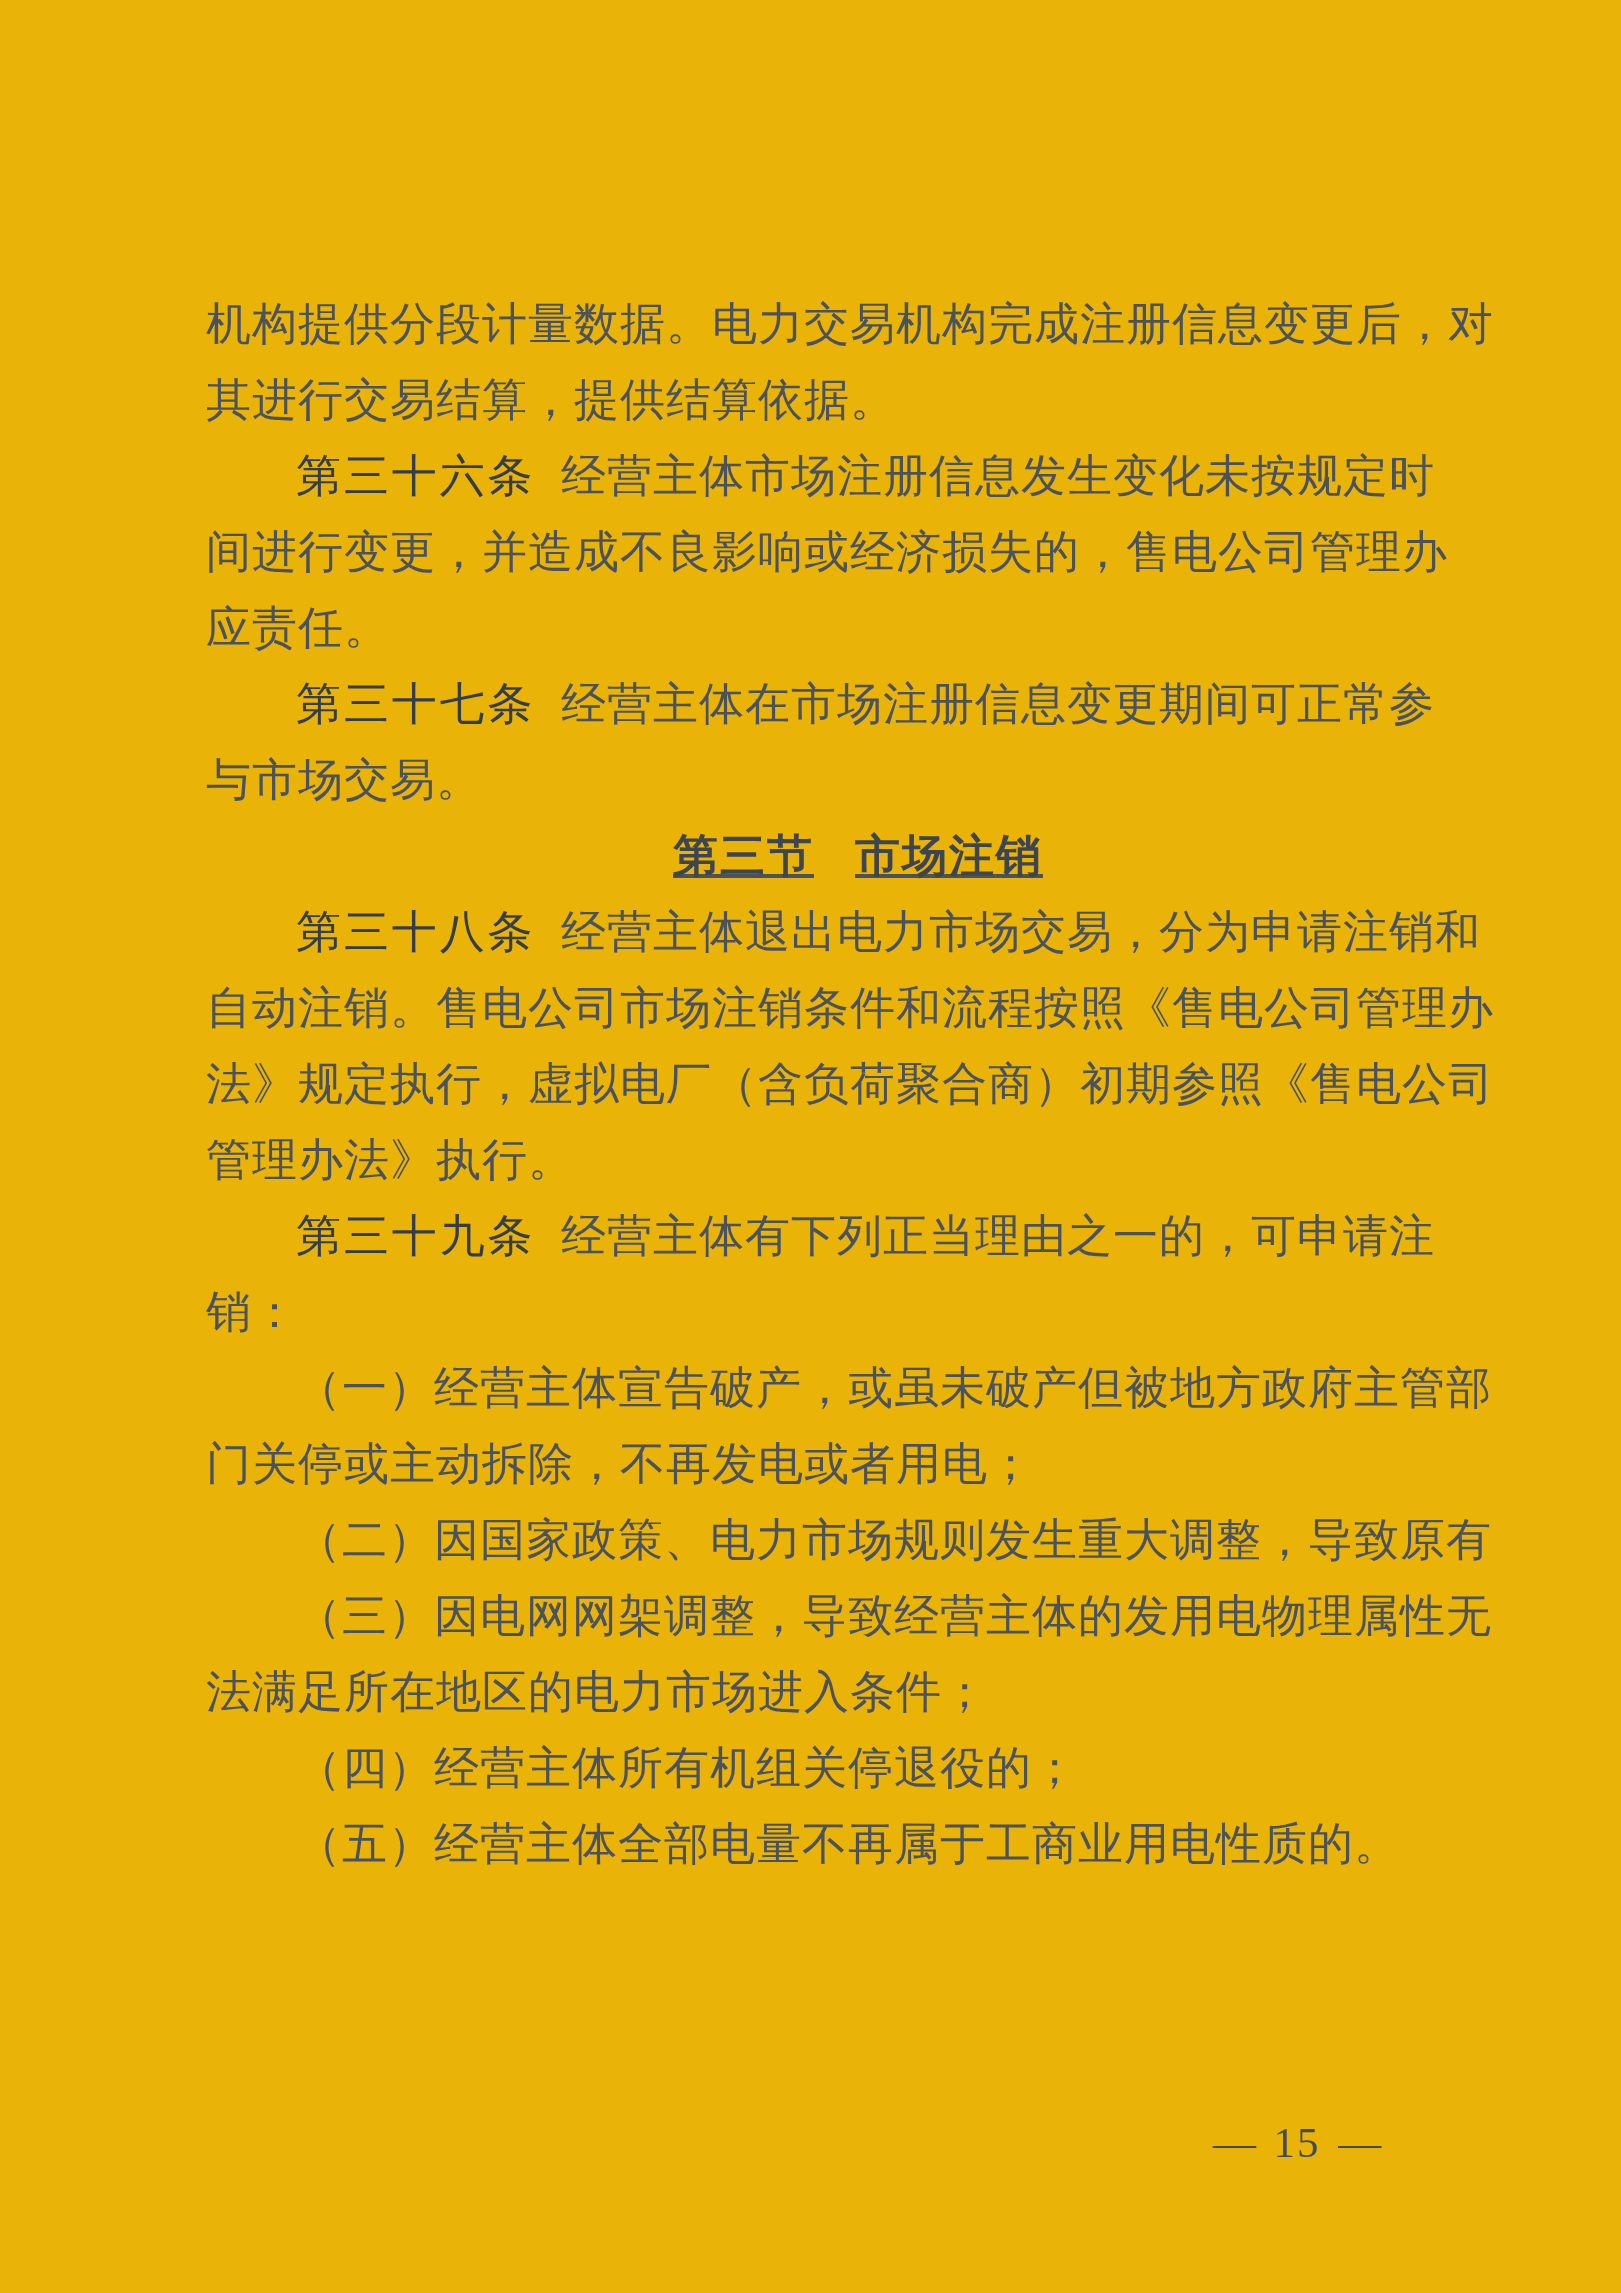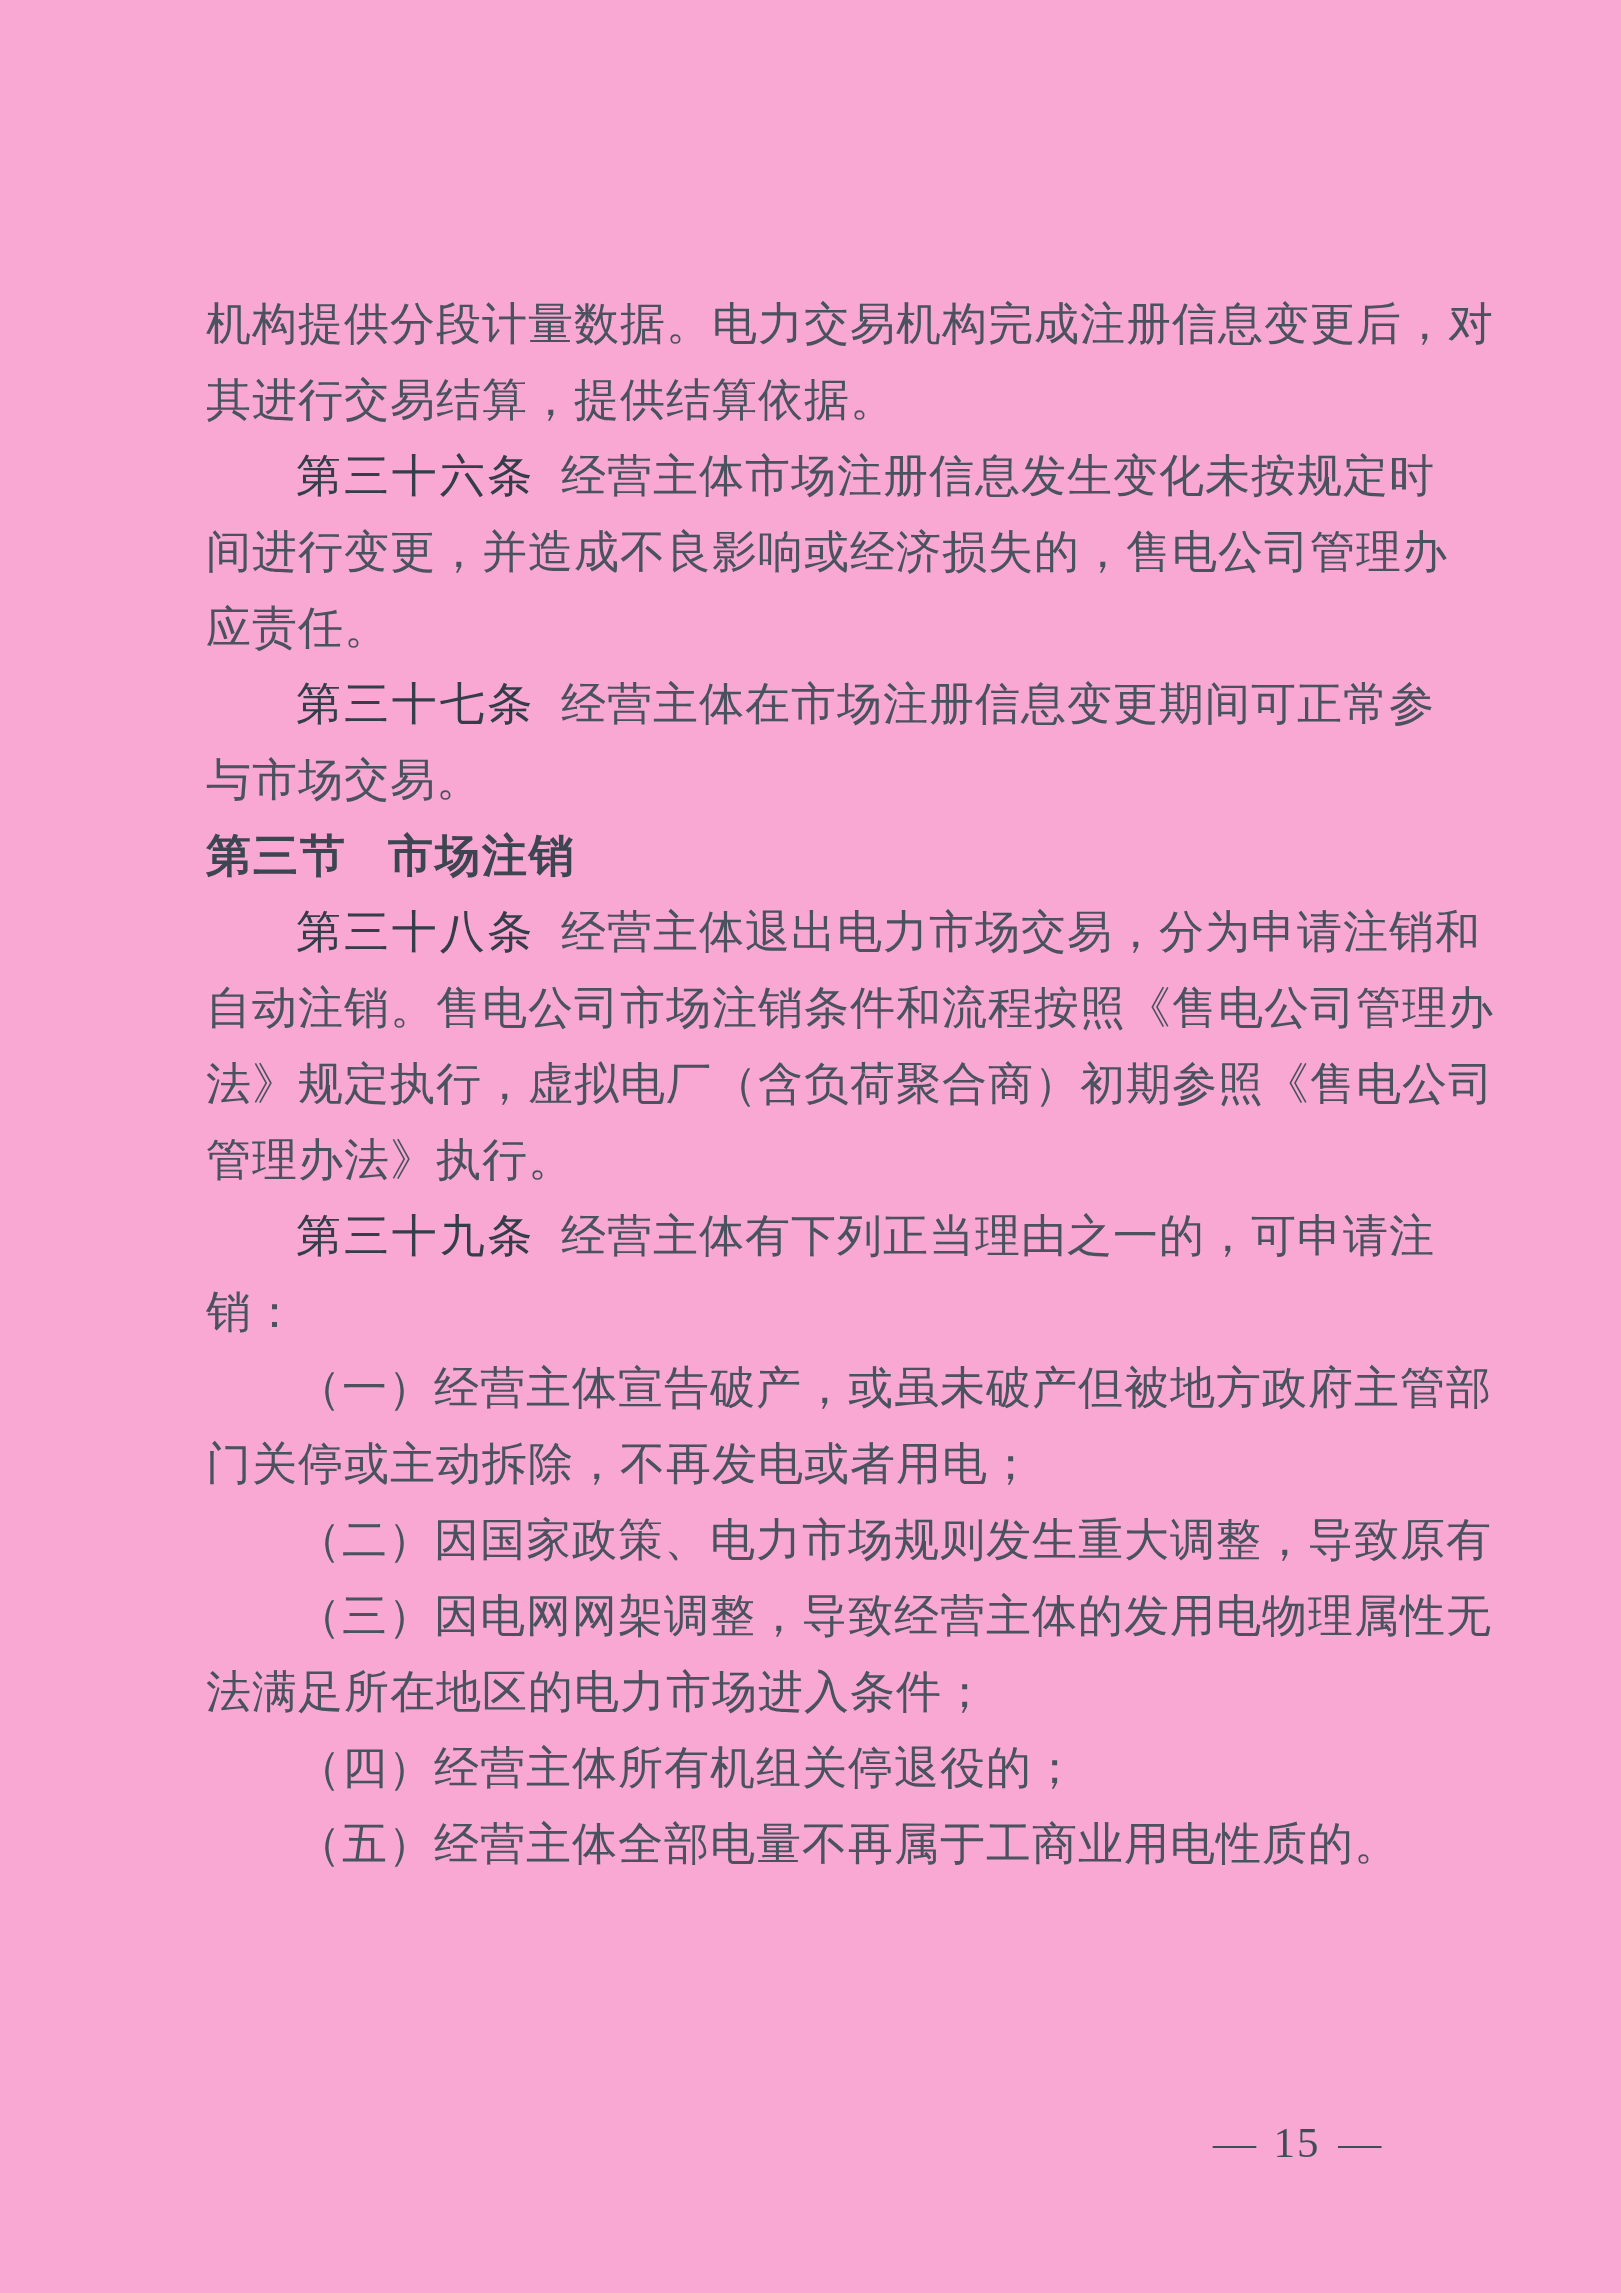--- a/index.html
+++ b/index.html
@@ -8,37 +8,37 @@
     height: 2294px;
     background: #ffffff;
     position: relative;
     overflow: hidden;
     font-family: "Liberation Serif", "DejaVu Serif", serif;
     color: #4a525e;
   }
   .page {
     position: absolute;
     inset: 0;
-    background: #f9a8d4;
+    background: #eab308;
   }
   .text-block {
     position: absolute;
     left: 206px;
     top: 286px;
     width: 1304px;
   }
   .line {
     height: 76px;
     line-height: 76px;
     font-size: 45px;
     letter-spacing: 1px;
     white-space: nowrap;
   }
   .indent { padding-left: 90px; }
-  .center { padding-left: 0; }
+  .center { text-align: center; padding-left: 0; text-decoration: underline; }
   .art {
     font-weight: 400;
     color: #353d49;
     letter-spacing: 2.9px;
     margin-right: 25.5px;
   }
   .sec-prefix {
     font-weight: 600;
     color: #3d4550;
     letter-spacing: 2px;

